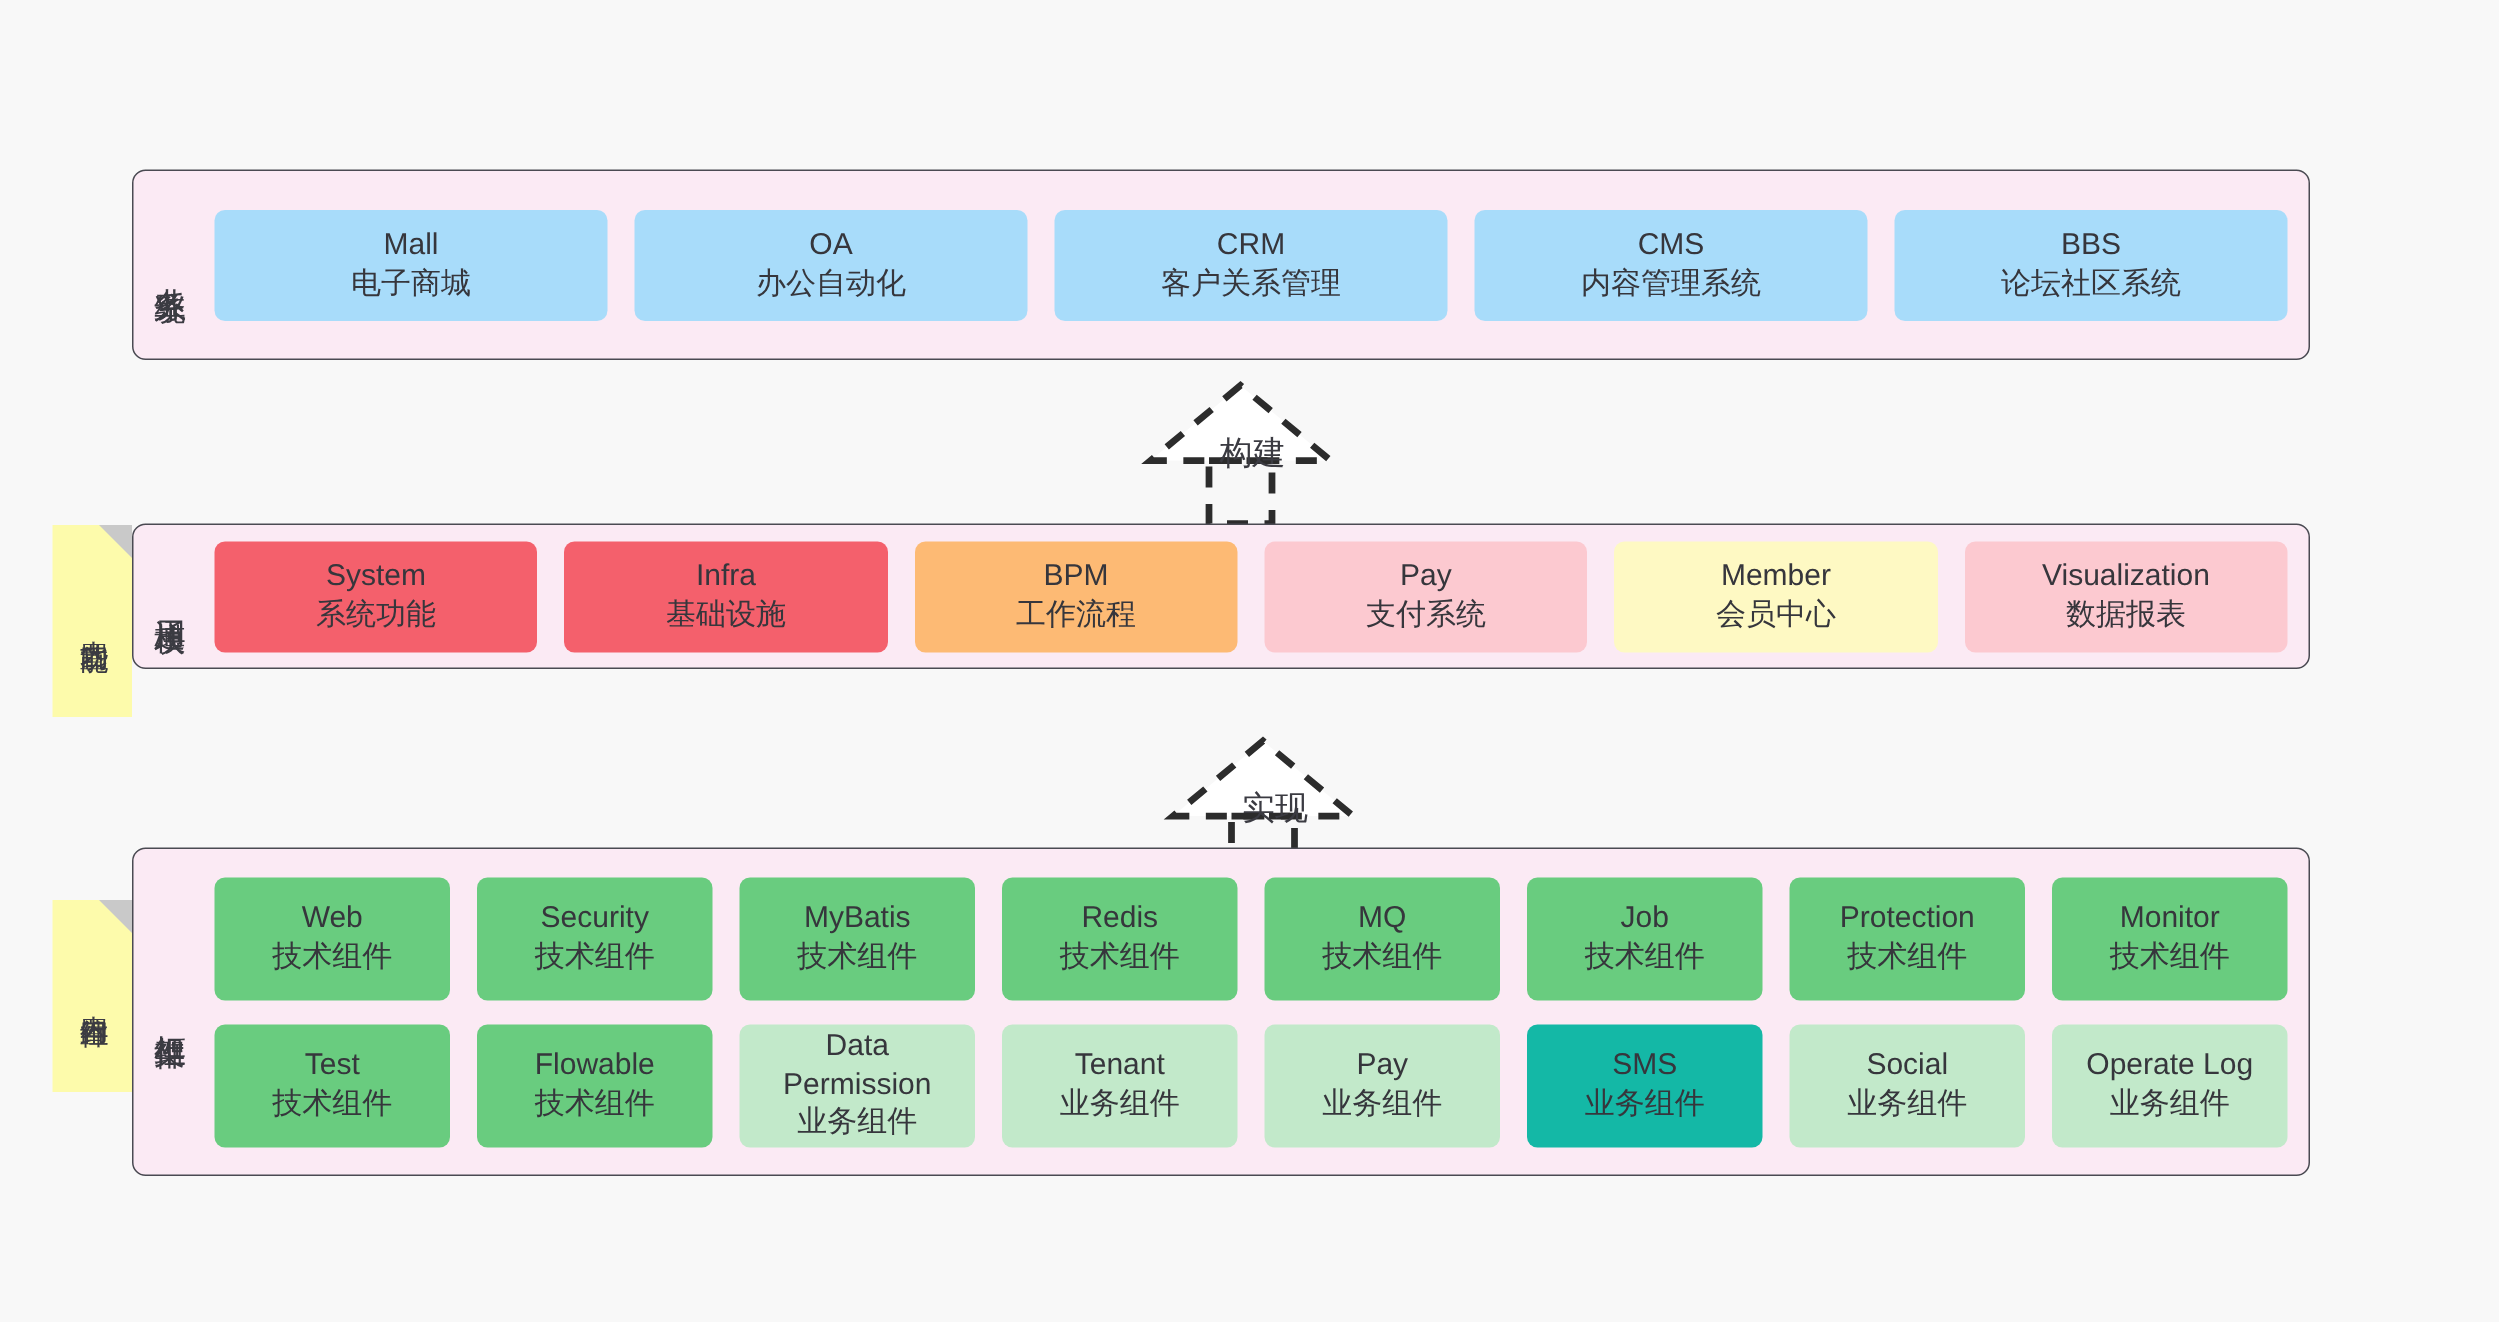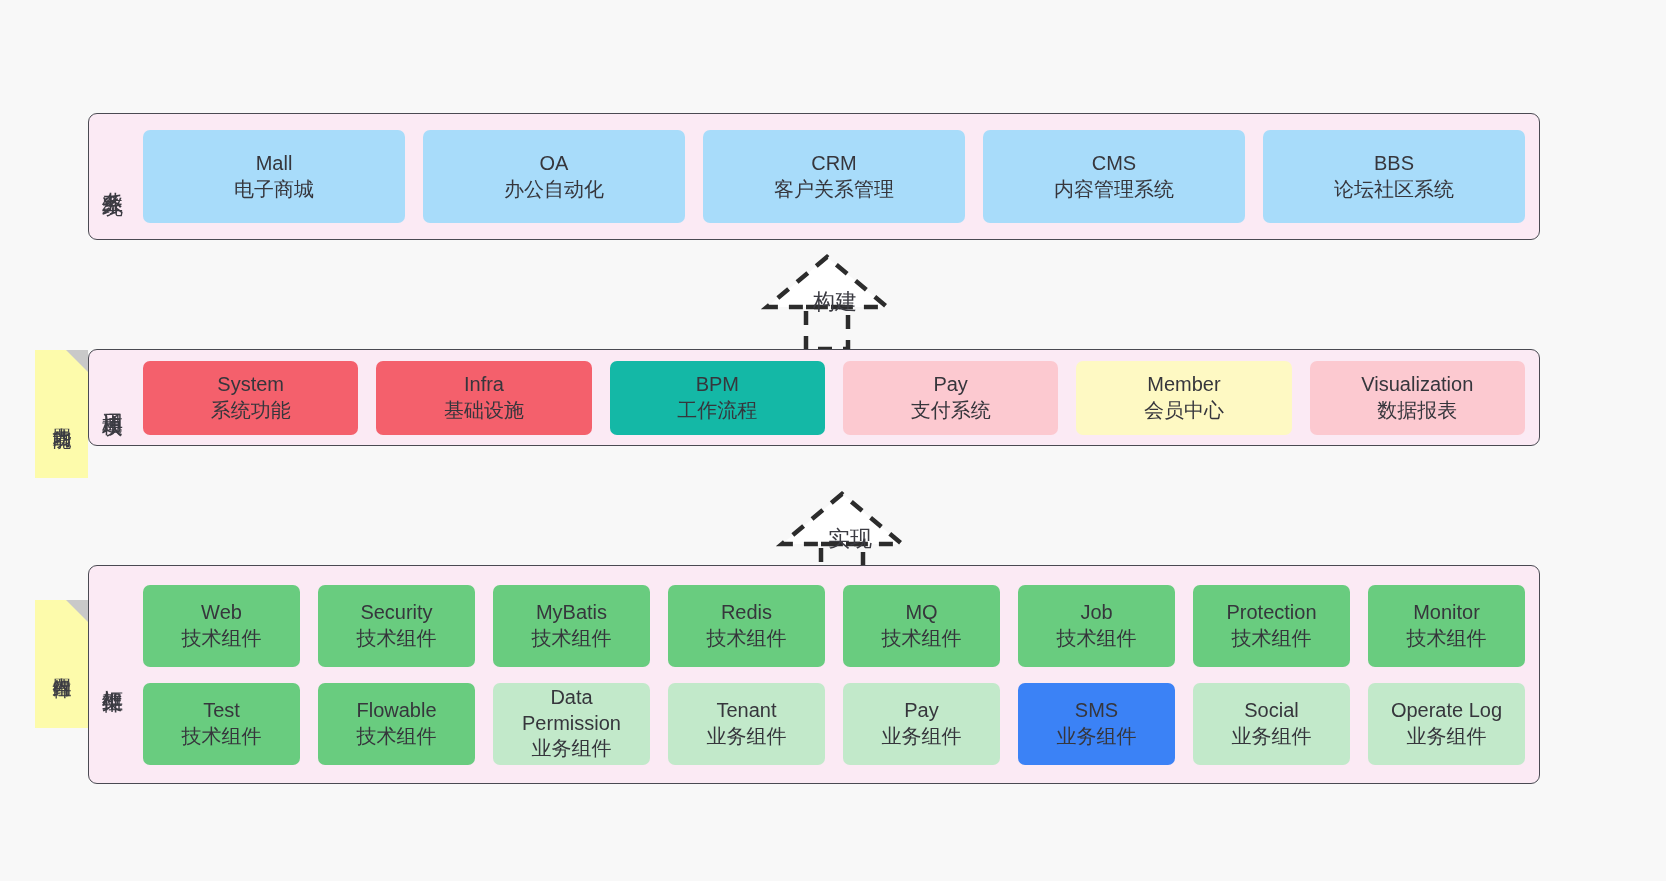--- a/index.html
+++ b/index.html
@@ -75,21 +75,21 @@
     line-height: 1.28;
     color: #36363c;
     box-sizing: border-box;
     padding: 4px 6px;
   }
   .cell .l1 { display: block; }
   .cell .l2 { display: block; }
 
   
   #layer-business { left: 88px;  top: 113px; width: 1452px; height: 127px; }
-  #layer-business .cell { height: 93px; }
+  #layer-business .cell { height: 74px; }
 
   #layer-common   { left: 88px;  top: 349px; width: 1452px; height: 97px; }
   #layer-common .cell { height: 74px; }
 
   #layer-framework{ left: 88px;  top: 565px; width: 1452px; height: 219px; }
   #layer-framework .cell { height: 82px; }
   #layer-framework .layer-body { gap: 16px; }
 
   
   .note {
@@ -185,21 +185,21 @@
     <div class="layer-body">
       <div class="row">
         <div class="cell" style="background:#f4606c">
           <span class="l1">System</span>
           <span class="l2">系统功能</span>
         </div>
         <div class="cell" style="background:#f4606c">
           <span class="l1">Infra</span>
           <span class="l2">基础设施</span>
         </div>
-        <div class="cell" style="background:#14b8a6">
+        <div class="cell" style="background:#fdba74">
           <span class="l1">BPM</span>
           <span class="l2">工作流程</span>
         </div>
         <div class="cell" style="background:#fcc9d0">
           <span class="l1">Pay</span>
           <span class="l2">支付系统</span>
         </div>
         <div class="cell" style="background:#fef9c3">
           <span class="l1">Member</span>
           <span class="l2">会员中心</span>
@@ -278,21 +278,21 @@
           <span class="l2">业务组件</span>
         </div>
         <div class="cell" style="background:#c2e9ca">
           <span class="l1">Tenant</span>
           <span class="l2">业务组件</span>
         </div>
         <div class="cell" style="background:#c2e9ca">
           <span class="l1">Pay</span>
           <span class="l2">业务组件</span>
         </div>
-        <div class="cell" style="background:#3b82f6">
+        <div class="cell" style="background:#14b8a6">
           <span class="l1">SMS</span>
           <span class="l2">业务组件</span>
         </div>
         <div class="cell" style="background:#c2e9ca">
           <span class="l1">Social</span>
           <span class="l2">业务组件</span>
         </div>
         <div class="cell" style="background:#c2e9ca">
           <span class="l1">Operate Log</span>
           <span class="l2">业务组件</span>

